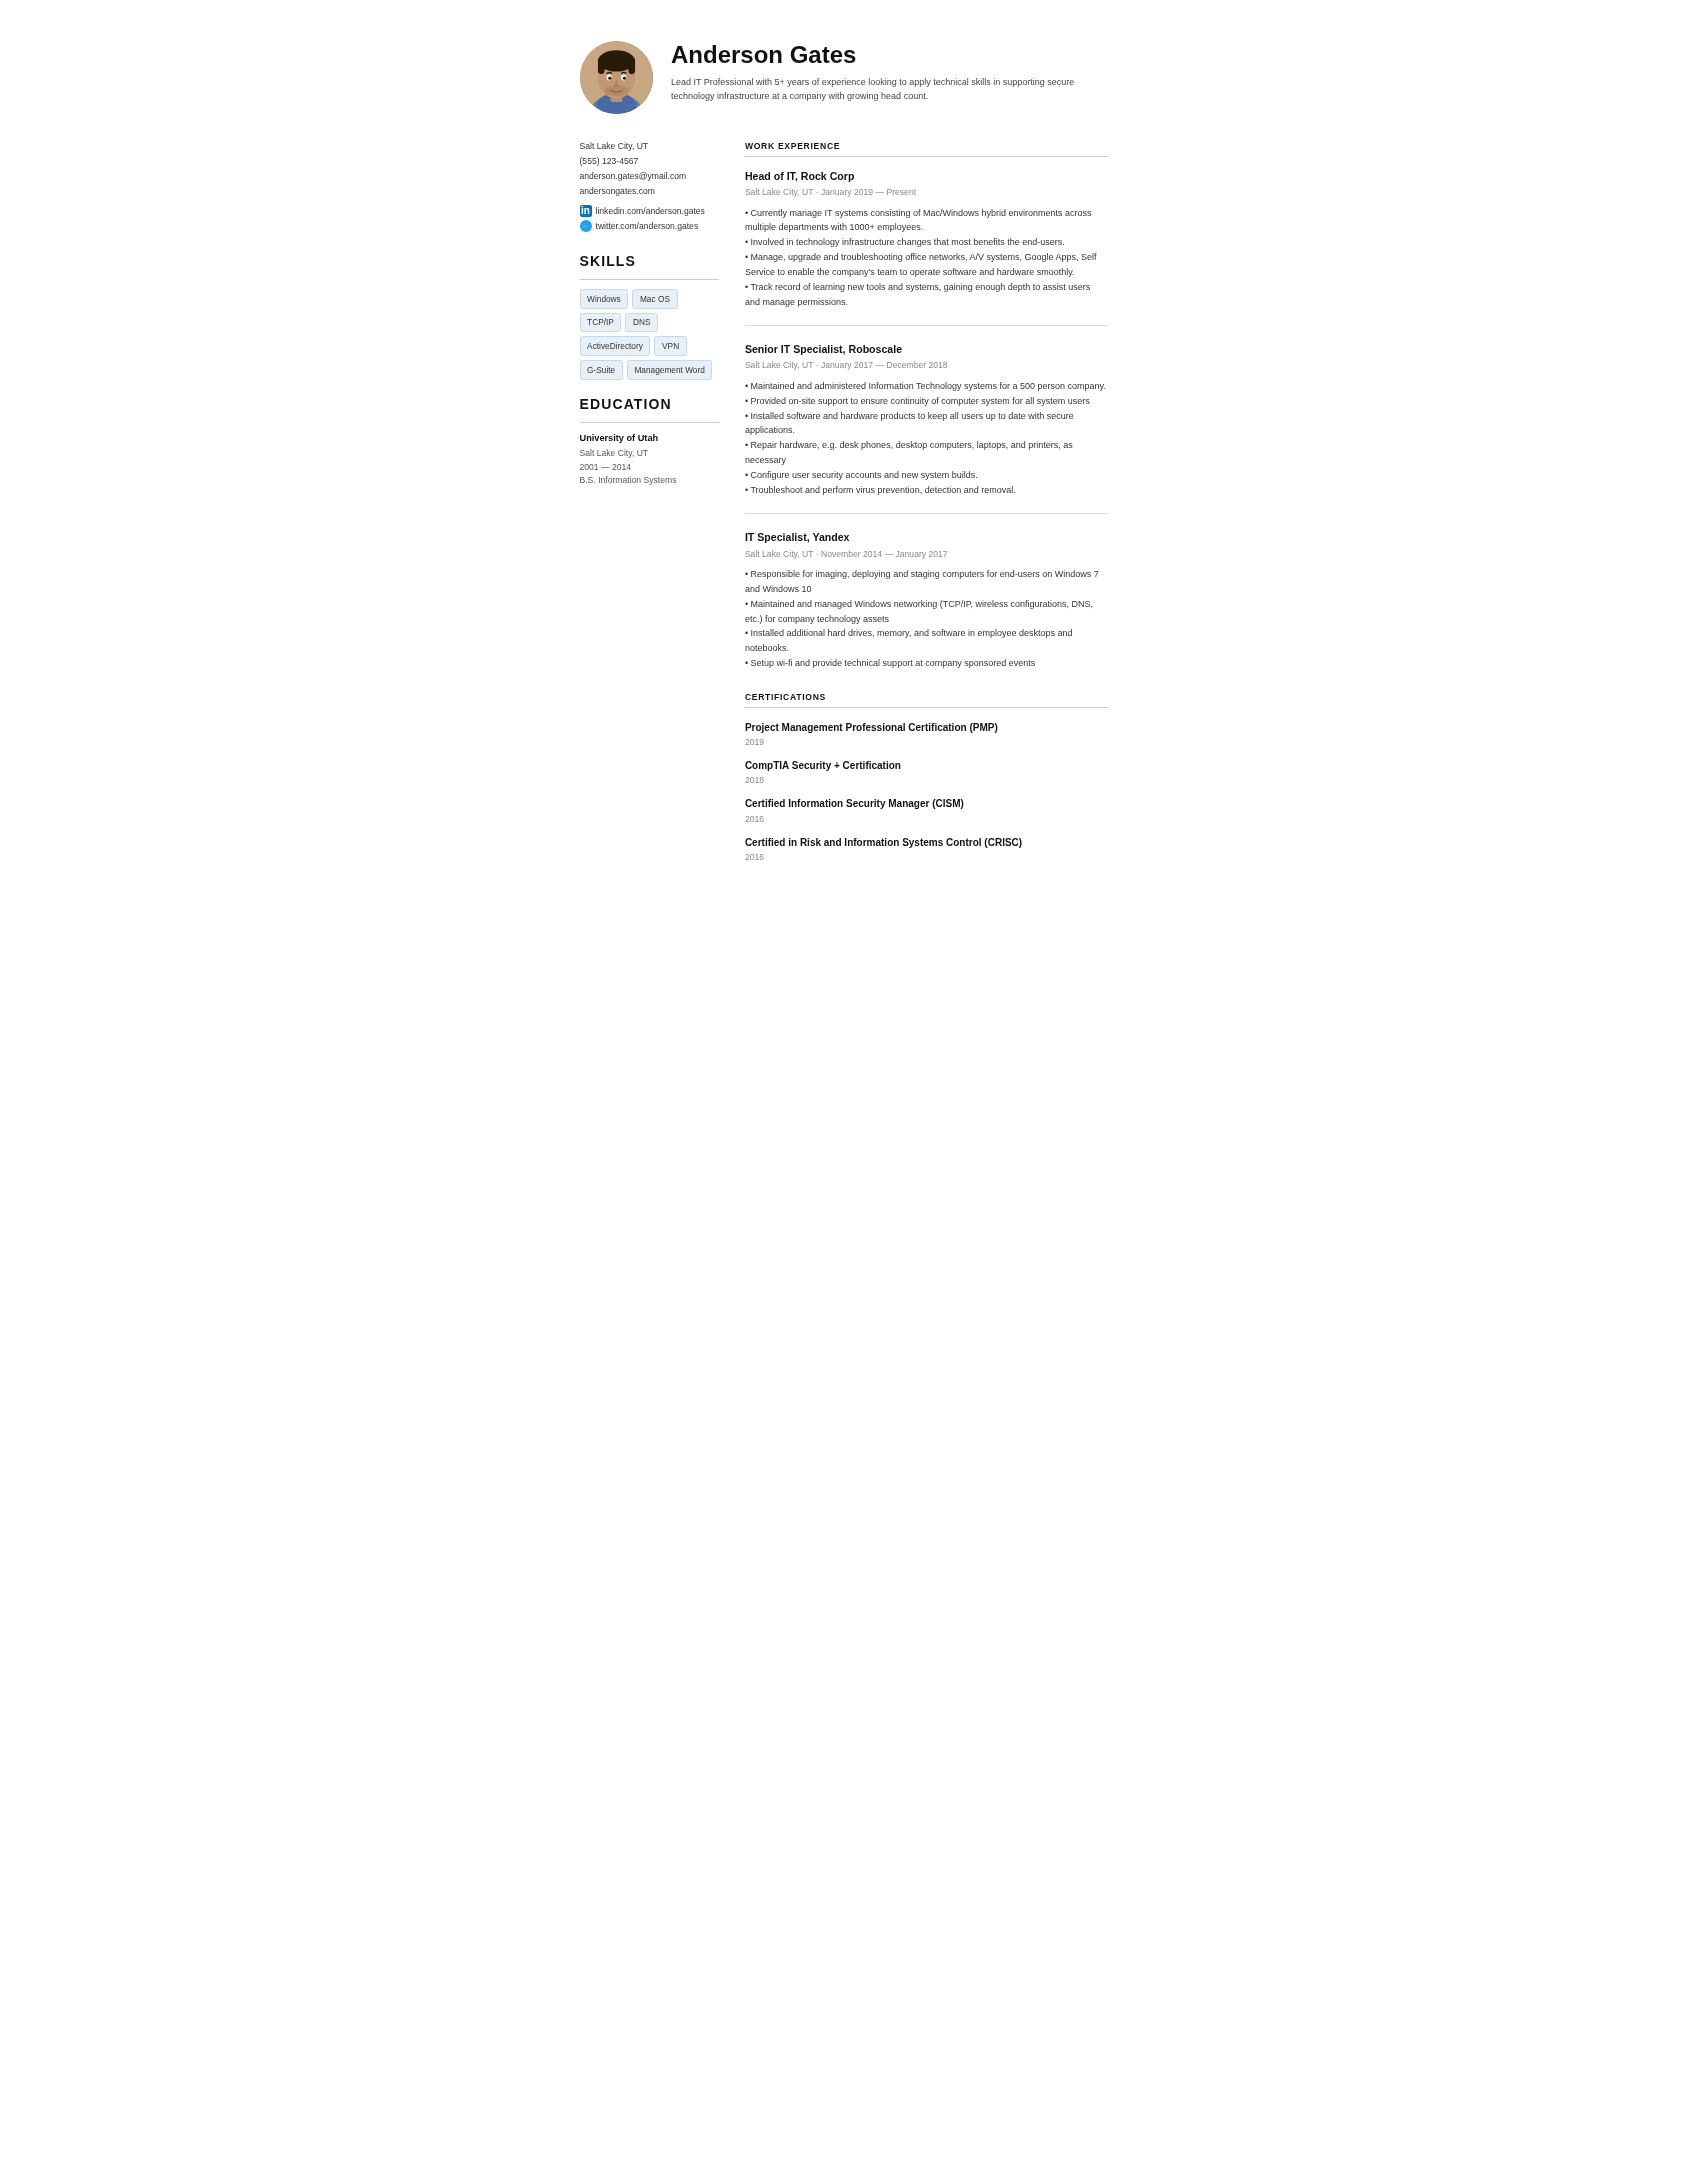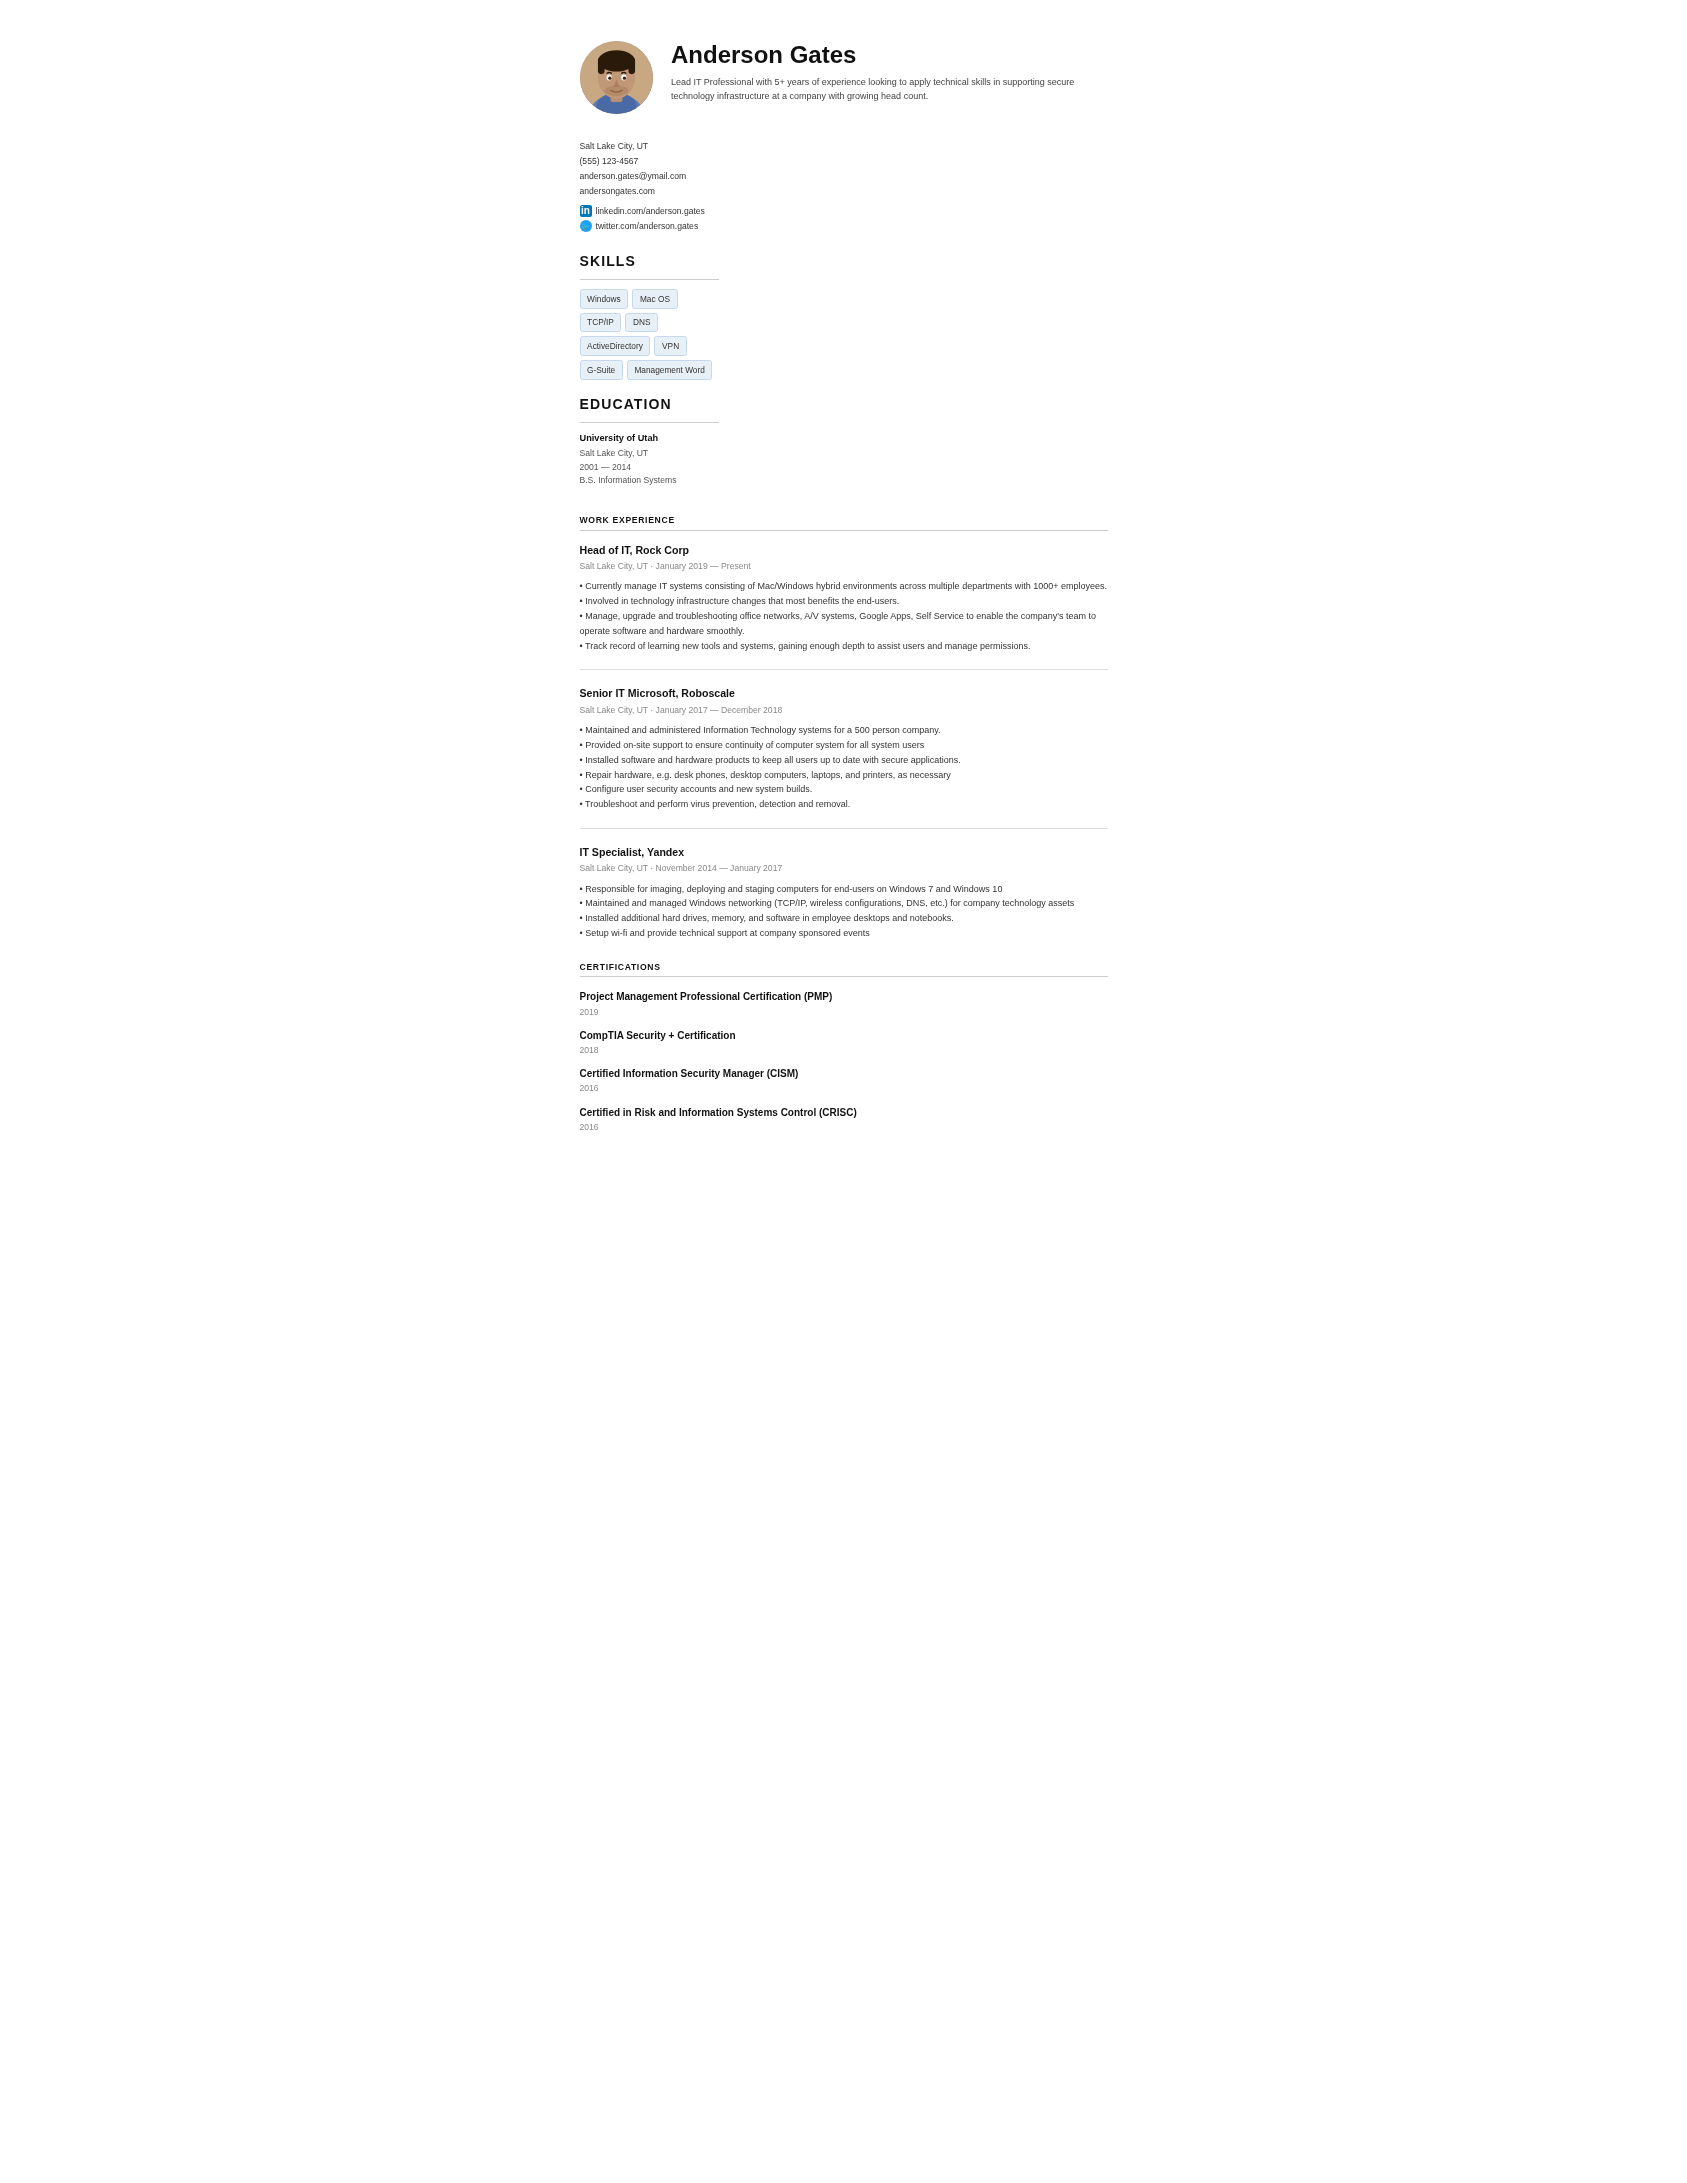--- a/index.html
+++ b/index.html
@@ -46,21 +46,20 @@
     .header-summary {
       font-size: 9px;
       color: #444;
       line-height: 1.6;
     }
 
     
     .body-layout {
       display: flex;
       gap: 26.4px;
-      flex-direction: column;
     }
     .sidebar {
       width: 139px;
       flex-shrink: 0;
     }
     .main { flex: 1; }
 
     
     .contact-info { margin-bottom: 18.5px; }
     .contact-item {
@@ -308,21 +307,21 @@
           <div class="job-meta">Salt Lake City, UT · January 2019 — Present</div>
           <div class="job-bullets">
             • Currently manage IT systems consisting of Mac/Windows hybrid environments across multiple departments with 1000+ employees.<br>
             • Involved in technology infrastructure changes that most benefits the end-users.<br>
             • Manage, upgrade and troubleshooting office networks, A/V systems, Google Apps, Self Service to enable the company's team to operate software and hardware smoothly.<br>
             • Track record of learning new tools and systems, gaining enough depth to assist users and manage permissions.
           </div>
         </div>
 
         <div class="job-section">
-          <div class="job-title">Senior IT Microsoft, Roboscale</div>
+          <div class="job-title">Senior IT Specialist, Roboscale</div>
           <div class="job-meta">Salt Lake City, UT · January 2017 — December 2018</div>
           <div class="job-bullets">
             • Maintained and administered Information Technology systems for a 500 person company.<br>
             • Provided on-site support to ensure continuity of computer system for all system users<br>
             • Installed software and hardware products to keep all users up to date with secure applications.<br>
             • Repair hardware, e.g. desk phones, desktop computers, laptops, and printers, as necessary<br>
             • Configure user security accounts and new system builds.<br>
             • Troubleshoot and perform virus prevention, detection and removal.
           </div>
         </div>

